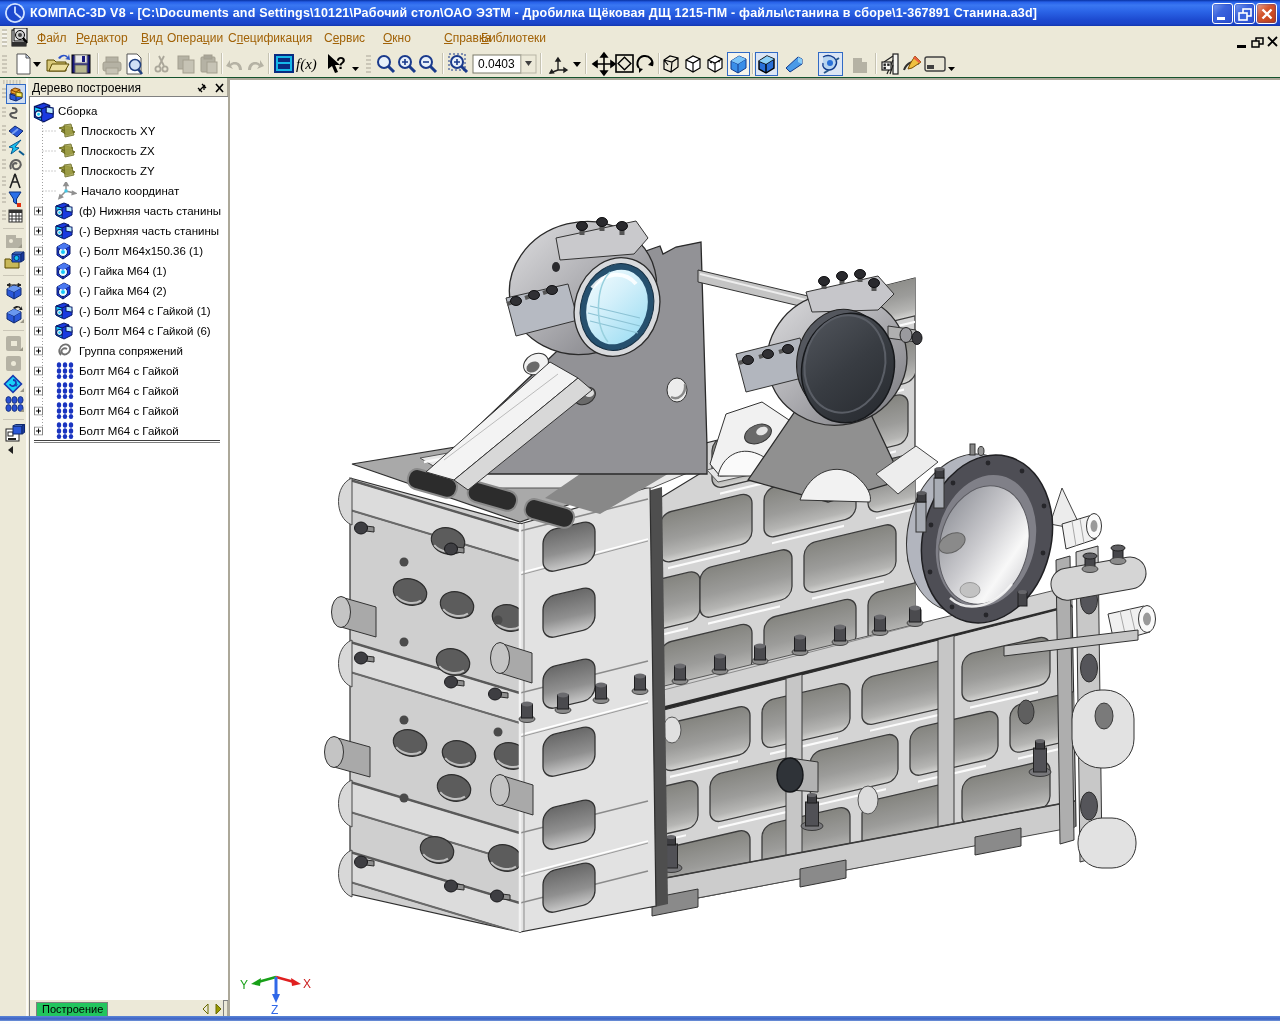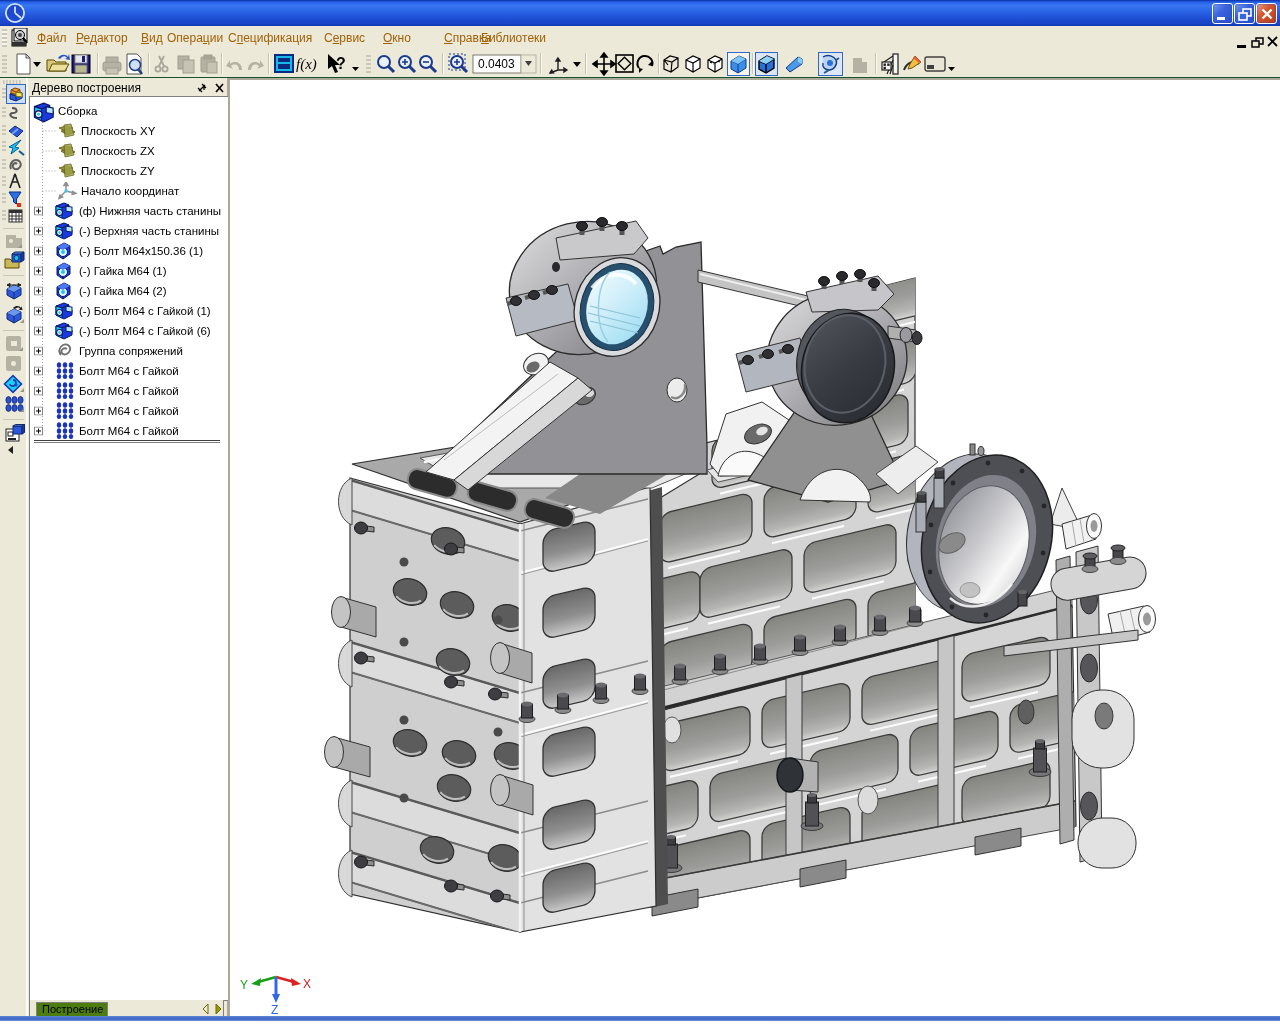--- a/index.html
+++ b/index.html
@@ -22,20 +22,21 @@
 #bottomline{position:absolute;left:0;top:1016px;width:1280px;height:5px;background:linear-gradient(180deg,#5a85d7 0%,#3e63c4 60%,#7295d8 100%)}
 #below{position:absolute;left:0;top:1021px;width:1280px;height:3px;background:#fdfdfd}
 svg{display:block}
 </style></head><body>
 <div id="title">
   <svg width="26" height="26" style="position:absolute;left:4px;top:2px">
       <circle cx="11" cy="11" r="9" fill="none" stroke="#cfe0ff" stroke-width="1.6"></circle>
       <circle cx="11" cy="11" r="9" fill="#1c49cf" stroke="#cfe0ff" stroke-width="1.6"></circle>
       <path d="M11 11 L11 4.5 M11 11 L17 16" stroke="#cfe0ff" stroke-width="1.8" fill="none"></path>
     </svg>
+  <div class="txt">КОМПАС-3D V8 - [C:\Documents and Settings\10121\Рабочий стол\ОАО ЭЗТМ - Дробилка Щёковая ДЩ 1215-ПМ - файлы\станина в сборе\1-367891 Станина.a3d]</div>
   <div class="tbtn" style="left:1212px">
       <svg width="21" height="21">
         <rect x="4" y="13" width="8" height="3" fill="#fff"></rect>
       </svg>
     </div>
   <div class="tbtn" style="left:1234px">
       <svg width="21" height="21">
         <rect x="8" y="5" width="8" height="7" fill="none" stroke="#fff" stroke-width="1.6"></rect>
         <rect x="4" y="9" width="8" height="7" fill="#3c64dd" stroke="#fff" stroke-width="1.6"></rect>
       </svg>
@@ -563,21 +564,21 @@
         <use href="#idots" x="25" y="305"></use>
         <text x="49" y="318">Болт М64 с Гайкой</text>
   <use href="#iplus" x="4" y="329.5"></use>
         <use href="#idots" x="25" y="325"></use>
         <text x="49" y="338">Болт М64 с Гайкой</text>
   <path d="M4 343.5 H 190" stroke="#404040" stroke-width="1"></path>
   <path d="M4 345.5 H 190" stroke="#808080" stroke-width="1"></path>
   </svg>
   </div>
   <div id="tabs">
-      <span style="position:absolute;left:6px;top:2px;background:#4d7c0f;border:1px solid #808080;border-bottom:none;padding:0 4px 2px 5px;height:18px">Построение</span>
+      <span style="position:absolute;left:6px;top:2px;background:#22c55e;border:1px solid #808080;border-bottom:none;padding:0 4px 2px 5px;height:18px">Построение</span>
   <svg width="26" height="12" style="position:absolute;left:170px;top:3px">
         <path d="M8 1 L3 6 L8 11 Z" fill="none" stroke="#6b6b00"></path>
         <path d="M16 1 L21 6 L16 11 Z" fill="#9a9a00" stroke="#6b6b00"></path>
       </svg>
     </div>
 </div>
 <div id="vpborder"></div>
 <div id="viewport">
     <svg width="1050" height="936" viewBox="230 80 1050 936">
       <defs>

